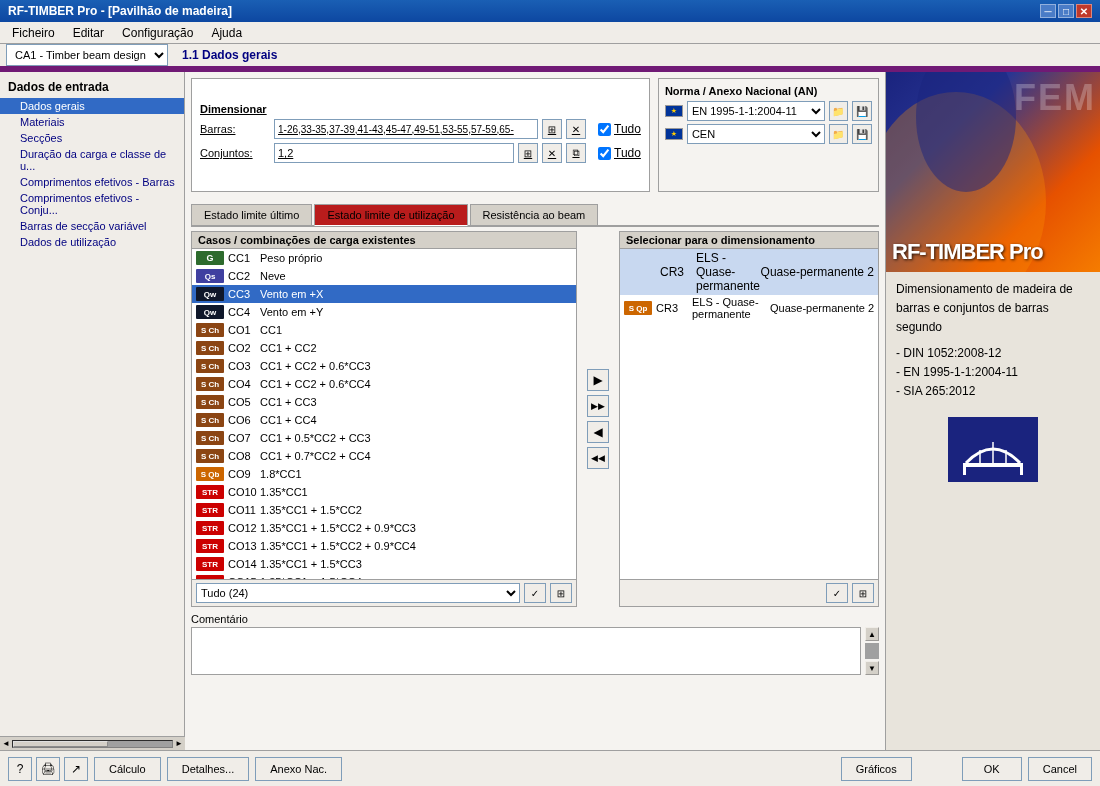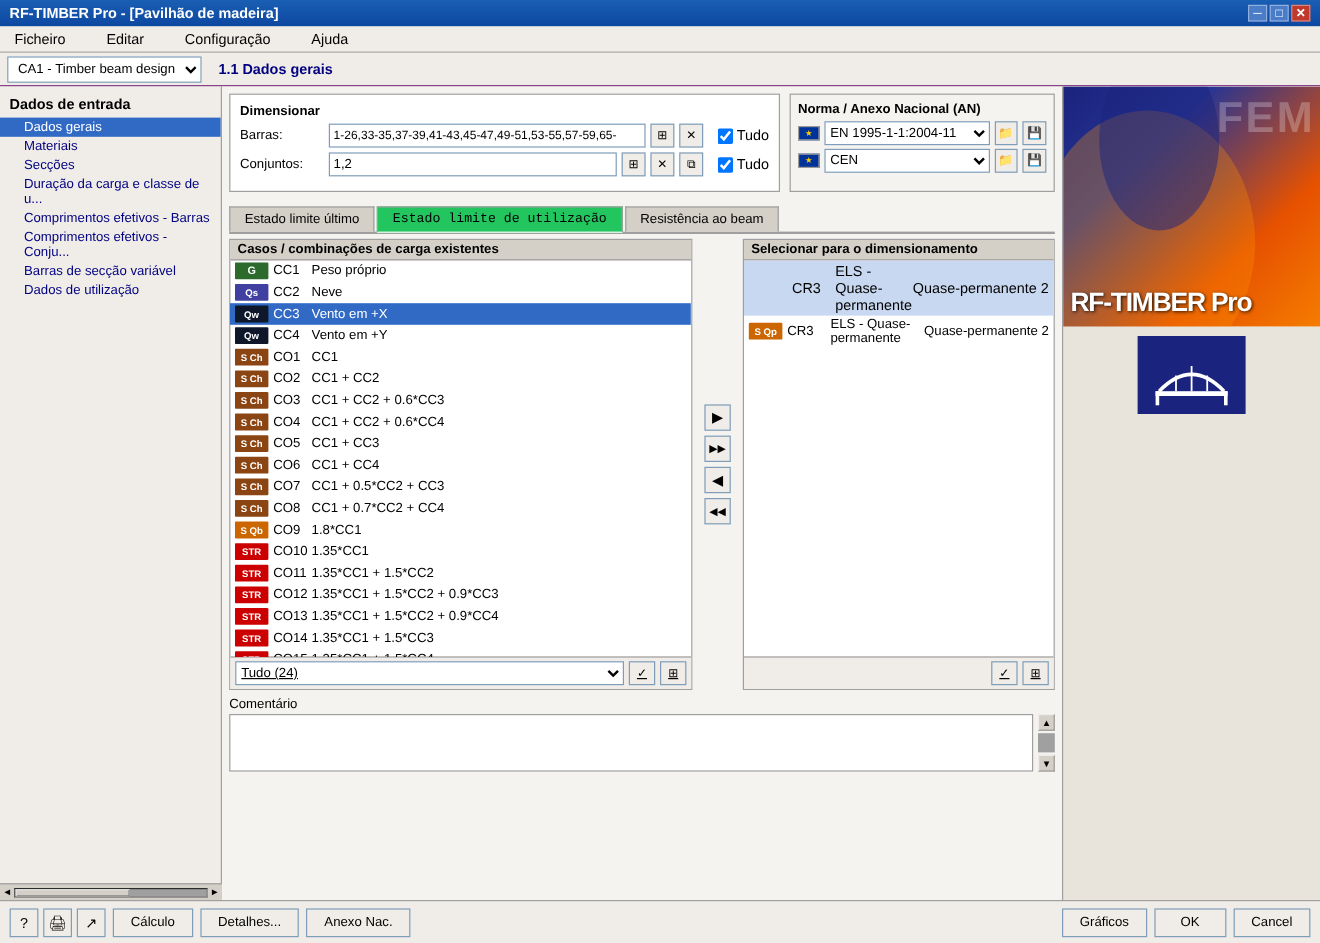--- a/index.html
+++ b/index.html
@@ -6,25 +6,25 @@
     body { width: 1100px; height: 786px; background: #d4d0c8; overflow: hidden; }
     
     
     .title-bar { background: linear-gradient(to bottom, #1a5fb4, #0d47a1); color: white; height: 22px; display: flex; align-items: center; justify-content: space-between; padding: 0 8px; font-size: 12px; font-weight: bold; }
     .title-bar-buttons { display: flex; gap: 2px; }
     .title-btn { width: 16px; height: 14px; display: flex; align-items: center; justify-content: center; cursor: pointer; font-size: 10px; font-weight: bold; border: 1px solid rgba(255,255,255,0.4); color: white; }
     .title-btn.close { background: #c0392b; }
     .title-btn.min, .title-btn.max { background: #4a7cc7; }
     
     
-    .menu-bar { background: #f0ede8; border-bottom: 1px solid #9f9f9f; height: 22px; display: flex; align-items: center; padding: 0 4px; gap: 18px; }
+    .menu-bar { background: #f0ede8; border-bottom: 1px solid #9f9f9f; height: 22px; display: flex; align-items: center; padding: 0 4px; gap: 2px; }
     .menu-item { padding: 2px 8px; cursor: pointer; }
     
     
-    .toolbar-row { background: #f0ede8; border-bottom: 1px solid #701a75; height: 28px; display: flex; align-items: center; padding: 2px 6px; gap: 4px; }
+    .toolbar-row { background: #f0ede8; border-bottom: 6px solid #701a75; height: 28px; display: flex; align-items: center; padding: 2px 6px; gap: 4px; }
     .dropdown-select { height: 22px; border: 1px solid #7f9db9; background: white; padding: 0 4px; min-width: 160px; }
     
     
     .sidebar { width: 185px; background: #f0ede8; border-right: 1px solid #9f9f9f; padding: 4px 0; overflow-y: auto; }
     .sidebar-group { padding: 4px 8px; font-weight: bold; font-size: 12px; color: #000; }
     .sidebar-item { padding: 2px 8px 2px 20px; cursor: pointer; color: #000080; font-size: 11px; }
     .sidebar-item:hover, .sidebar-item.active { background: #316ac5; color: white; }
     .sidebar-item.active { color: white; }
     
     
@@ -42,21 +42,21 @@
     
     .norma-section { border: 1px solid #9f9f9f; padding: 6px; margin-bottom: 6px; }
     .norma-title { font-weight: bold; margin-bottom: 4px; font-size: 11px; }
     .norma-select { height: 20px; border: 1px solid #7f9db9; background: white; font-size: 11px; width: 140px; }
     .norma-row { display: flex; align-items: center; gap: 4px; margin-bottom: 3px; }
     
     
     .tabs-container { margin-bottom: 4px; }
     .tabs { display: flex; border-bottom: 2px solid #9f9f9f; }
     .tab { padding: 4px 12px; border: 1px solid #9f9f9f; border-bottom: none; background: #d4d0c8; cursor: pointer; font-size: 11px; margin-right: 2px; }
-    .tab.active { background: #22c55e; border-bottom: 1px solid white; margin-bottom: -1px; z-index: 1; font-family: Liberation Mono, monospace; }
+    .tab.active { background: #b91c1c; border-bottom: 1px solid white; margin-bottom: -1px; z-index: 1; }
     
     
     .panels-row { display: flex; gap: 6px; margin-top: 4px; }
     .left-panel { flex: 1; border: 1px solid #9f9f9f; background: white; }
     .panel-header { background: #d4d0c8; padding: 2px 6px; font-size: 11px; font-weight: bold; border-bottom: 1px solid #9f9f9f; }
     .panel-content { overflow-y: auto; height: 330px; }
     
     
     .lc-row { display: flex; align-items: center; padding: 1px 4px; min-height: 18px; cursor: pointer; }
     .lc-row.selected { background: #316ac5; color: white; }
@@ -74,42 +74,42 @@
     .arrow-btn { width: 22px; height: 22px; border: 1px solid #7f9db9; background: #f0ede8; display: flex; align-items: center; justify-content: center; cursor: pointer; font-size: 12px; }
     
     
     .right-list { width: 260px; border: 1px solid #9f9f9f; background: white; }
     .right-list .panel-content { height: 330px; }
     
     
     .sel-row { display: flex; align-items: center; padding: 1px 4px; min-height: 18px; }
     
     
-    .panel-footer { display: flex; align-items: center; padding: 3px 4px; border-top: 1px solid #9f9f9f; background: #f0ede8; gap: 4px; text-decoration: underline; }
+    .panel-footer { display: flex; align-items: center; padding: 3px 4px; border-top: 1px solid #9f9f9f; background: #f0ede8; gap: 4px; }
     .footer-select { height: 20px; border: 1px solid #7f9db9; background: white; font-size: 11px; flex: 1; }
     .footer-btn { width: 22px; height: 20px; border: 1px solid #7f9db9; background: #f0ede8; display: flex; align-items: center; justify-content: center; cursor: pointer; font-size: 10px; }
     
     
     .comment-section { margin-top: 6px; }
     .comment-label { font-size: 11px; margin-bottom: 2px; }
     .comment-textarea { width: 100%; height: 48px; border: 1px solid #9f9f9f; resize: none; font-size: 11px; padding: 2px; }
     
     
     .bottom-bar { height: 36px; background: #f0ede8; border-top: 1px solid #9f9f9f; display: flex; align-items: center; padding: 0 8px; gap: 6px; }
     .bottom-left { display: flex; gap: 4px; align-items: center; }
     .bottom-center { flex: 1; display: flex; gap: 6px; justify-content: center; }
     .bottom-right { display: flex; gap: 6px; }
     .btn { height: 24px; padding: 0 14px; border: 1px solid #7f9db9; background: #f0ede8; cursor: pointer; font-size: 11px; display: flex; align-items: center; justify-content: center; }
     .icon-btn { width: 24px; height: 24px; border: 1px solid #7f9db9; background: #f0ede8; display: flex; align-items: center; justify-content: center; cursor: pointer; font-size: 12px; }
     .brand-bg { width: 100%; height: 200px; background: linear-gradient(135deg, #1a237e 0%, #283593 30%, #e65100 70%, #f57c00 100%); position: relative; overflow: hidden; }
     .brand-info { padding: 8px 10px; font-size: 11px; line-height: 1.6; }
     .brand-logo { width: 80px; height: 60px; background: #1a237e; display: flex; align-items: center; justify-content: center; margin: 8px auto; }
     
     
-    .dimensionar-section { border: 1px solid #9f9f9f; padding: 8px 8px; margin-bottom: 6px; background: white; }
+    .dimensionar-section { border: 1px solid #9f9f9f; padding: 24px 8px; margin-bottom: 6px; background: white; text-decoration: underline; }
     .dim-title { font-weight: bold; font-size: 11px; margin-bottom: 4px; }
     
     select { font-size: 11px; }
     input[type="checkbox"] { width: 13px; height: 13px; }
   </style>
 </head>
 <body>
 
 <div class="title-bar">
   <span>RF-TIMBER Pro - [Pavilhão de madeira]</span>
@@ -380,20 +380,26 @@
       <div style="position:absolute; top:0; left:0; right:0; bottom:0; overflow:hidden;">
         <div style="position:absolute; top: 20px; left: -20px; width: 180px; height: 220px; border-radius: 50%; background: rgba(255,150,0,0.3);"></div>
         <div style="position:absolute; top: -30px; left: 30px; width: 100px; height: 150px; border-radius: 50%; background: rgba(26,35,126,0.5);"></div>
       </div>
       <div style="position:absolute; top: 5px; right: 4px; font-family: Arial, sans-serif; font-size: 36px; font-weight: 900; color: rgba(255,255,255,0.25); letter-spacing: 2px;">FEM</div>
       <div style="position:absolute; bottom: 8px; left: 6px; right: 4px; font-family: Arial Black, Arial, sans-serif; font-size: 22px; font-weight: 900; color: white; letter-spacing: -1px; line-height:1.1; text-shadow: 1px 1px 3px rgba(0,0,0,0.8);">
         RF-TIMBER Pro
       </div>
     </div>
 
+    <div class="brand-info">
+      <p style="margin-bottom: 6px;">Dimensionamento de madeira de barras e conjuntos de barras segundo</p>
+      <p style="white-space: pre-line;">- DIN 1052:2008-12
+- EN 1995-1-1:2004-11
+- SIA 265:2012</p>
+    </div>
 
     <div class="brand-logo" style="width: 90px; height: 65px; background: #1a237e; margin: 8px auto; display: flex; align-items: center; justify-content: center;">
       <svg width="70" height="50" viewBox="0 0 70 50">
 
         <rect x="5" y="38" width="60" height="4" fill="white"></rect>
         <rect x="5" y="38" width="3" height="12" fill="white"></rect>
         <rect x="62" y="38" width="3" height="12" fill="white"></rect>
 
         <path d="M 8 38 Q 35 10 62 38" stroke="white" stroke-width="3" fill="none"></path>
 
@@ -413,16 +419,16 @@
     <div class="icon-btn">↗</div>
   </div>
   <div class="bottom-center">
     <button class="btn">Cálculo</button>
     <button class="btn">Detalhes...</button>
     <button class="btn">Anexo Nac.</button>
     <span style="flex:1;"></span>
     <button class="btn">Gráficos</button>
   </div>
   <div class="bottom-right">
-    <button class="btn" style="min-width: 60px; background: #f0ede8; border: 1px solid #7f9db9;">OK</button>
+    <button class="btn" style="min-width: 60px; background: #f0ede8; border: 1px solid #7f9db9; margin-left: 44px;">OK</button>
     <button class="btn" style="min-width: 60px;">Cancel</button>
   </div>
 </div>
 
 </body></html>

